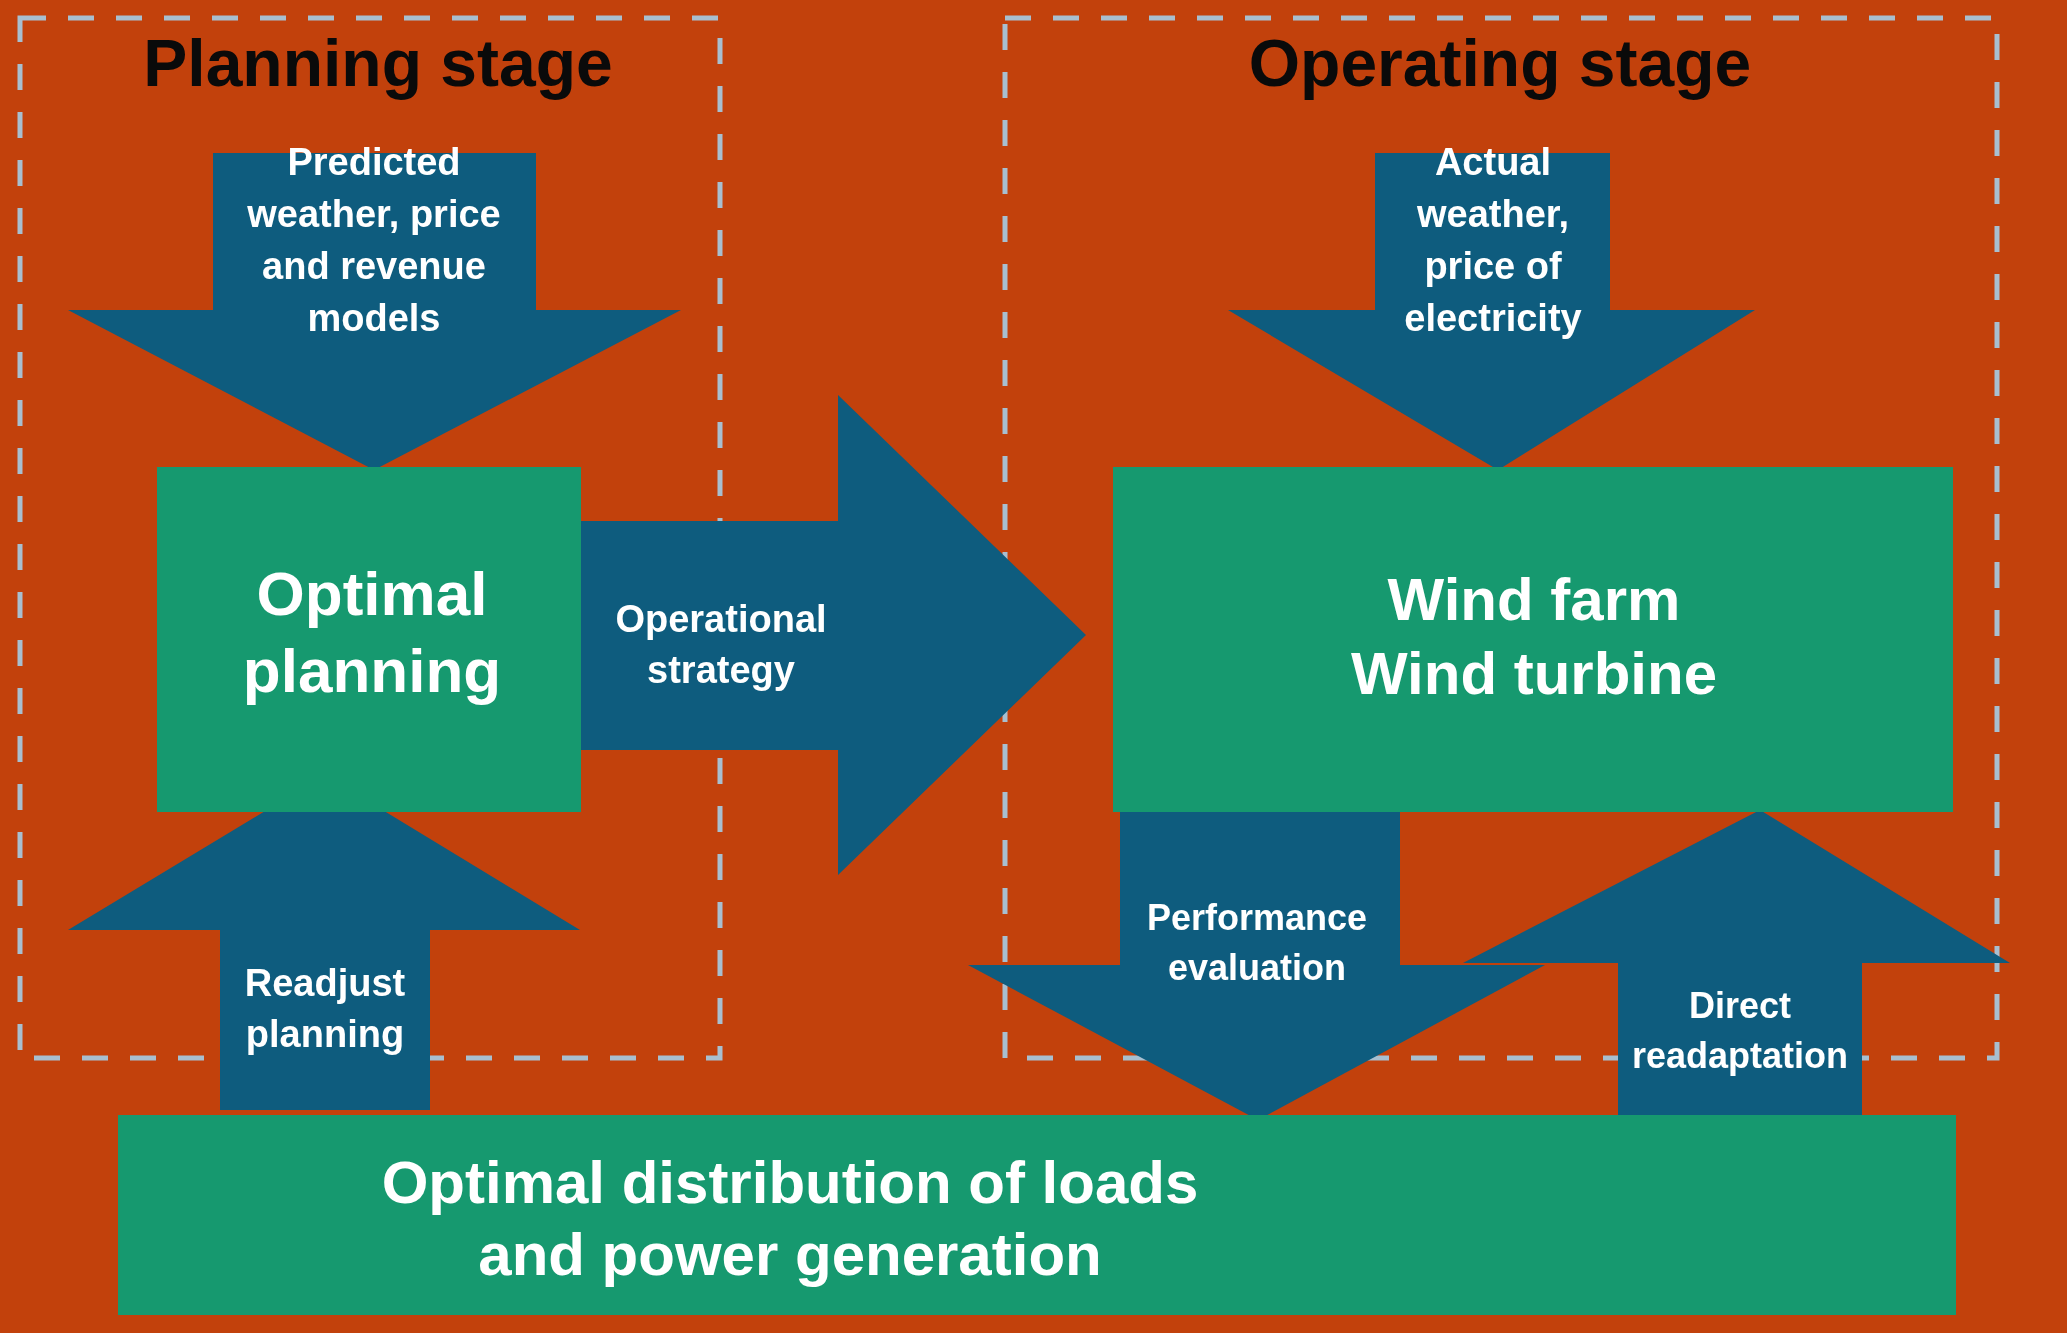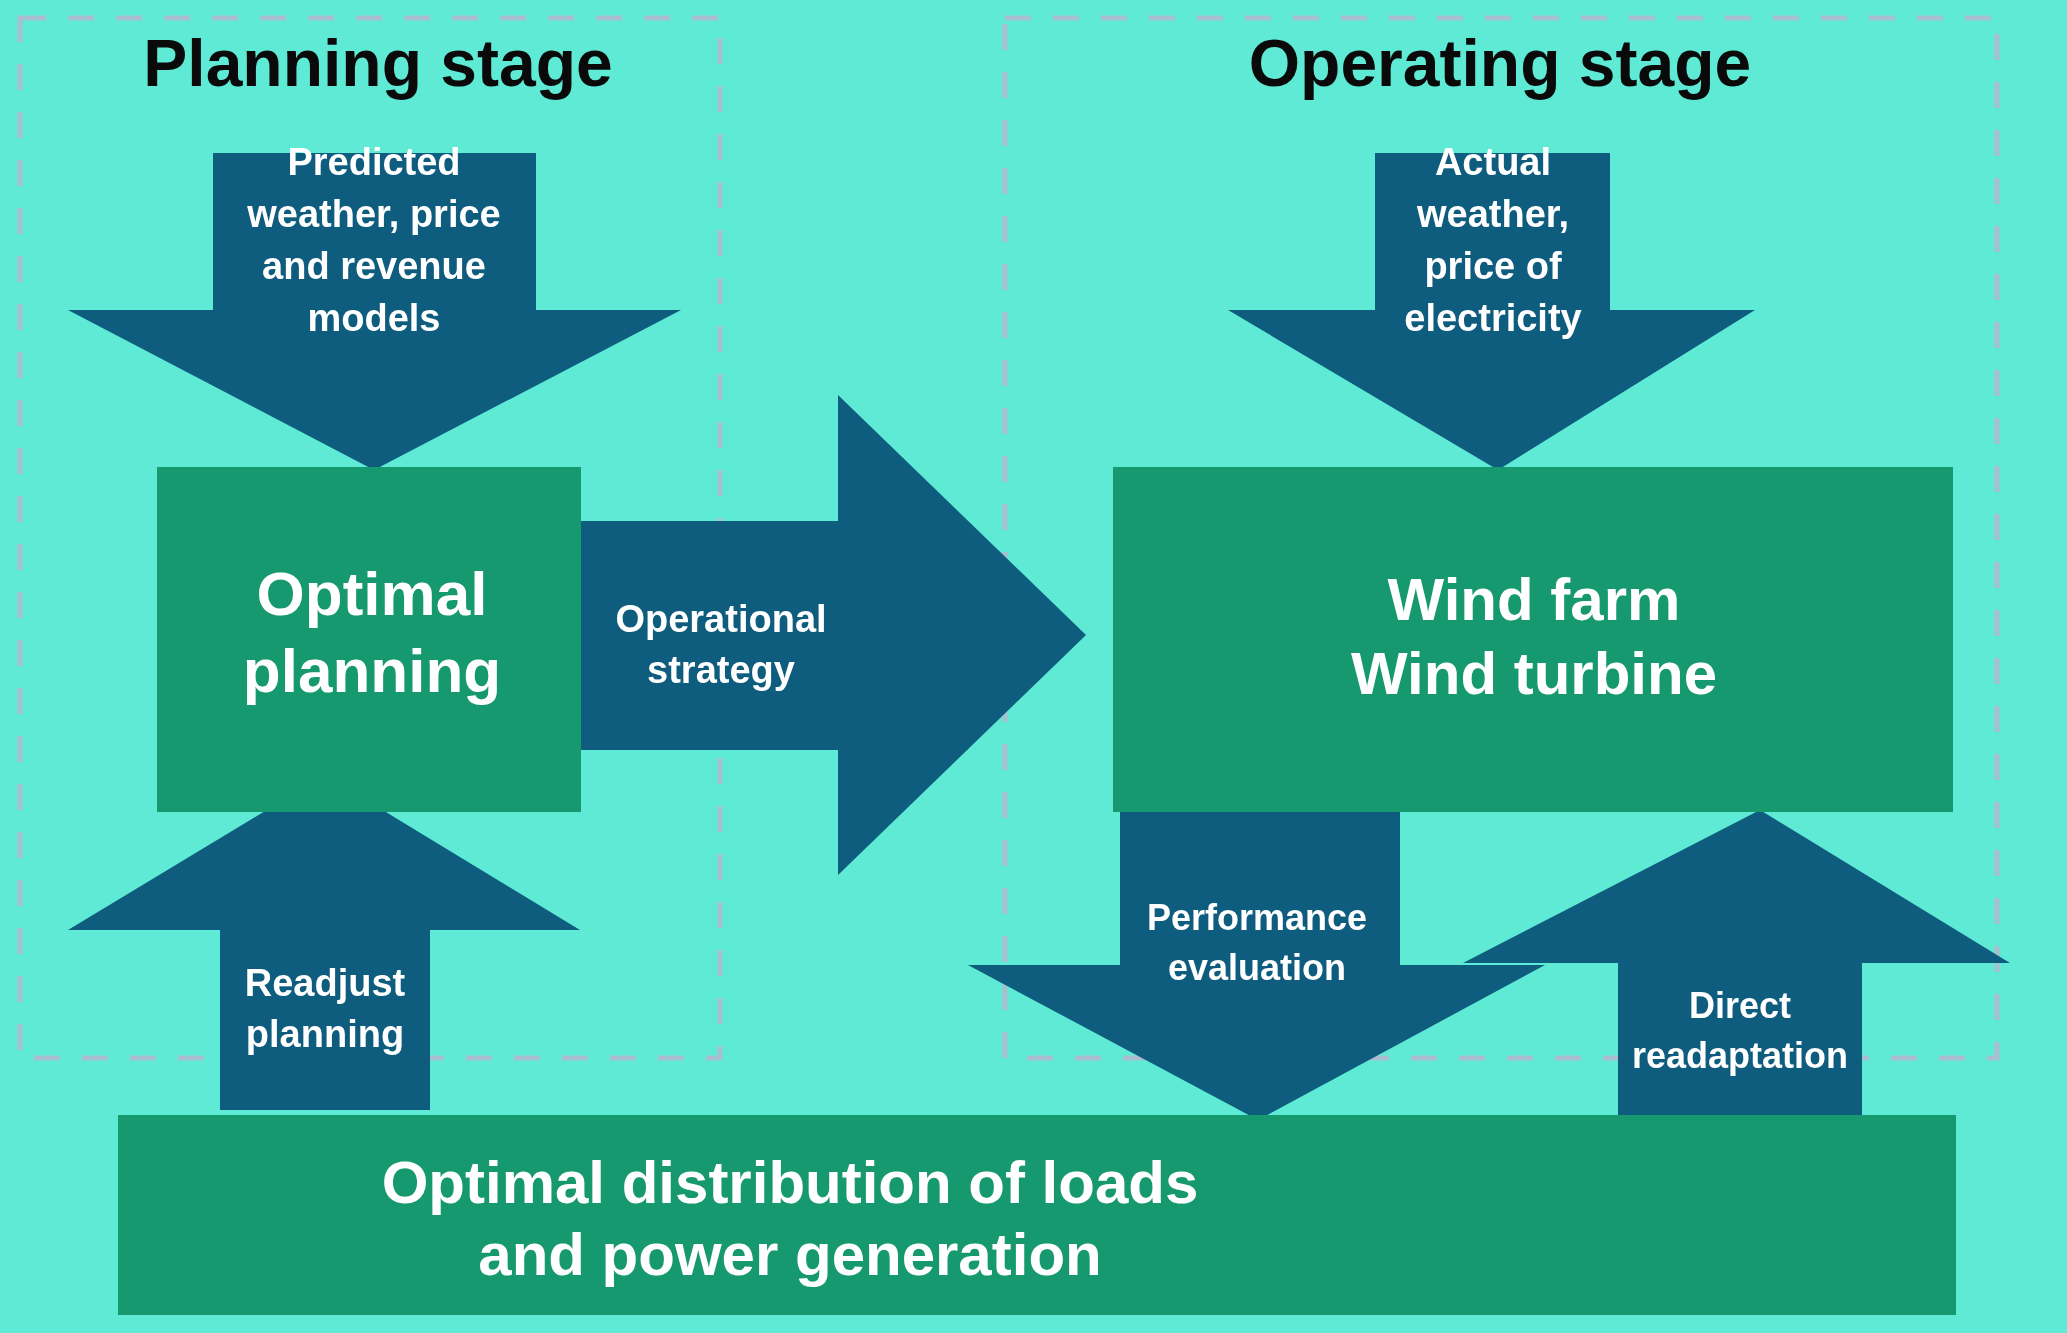--- a/index.html
+++ b/index.html
@@ -10,21 +10,21 @@
   body {
     width: 2067px;
     height: 1333px;
     font-family: "Liberation Sans", sans-serif;
     overflow: hidden;
   }
   #diagram-root {
     position: relative;
     width: 2067px;
     height: 1333px;
-    background: #5eead4;
+    background: #c2410c;
   }
   svg#diagram-svg {
     position: absolute;
     top: 0;
     left: 0;
     width: 2067px;
     height: 1333px;
     display: block;
   }
   .stage-title {

